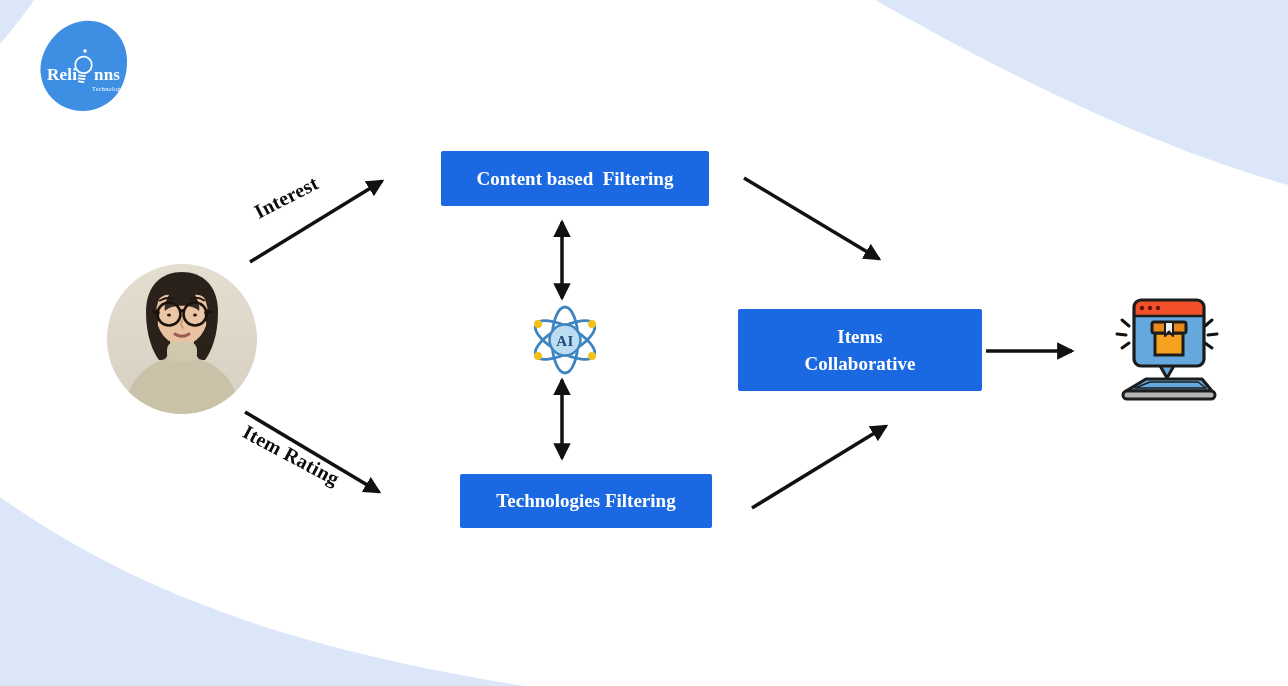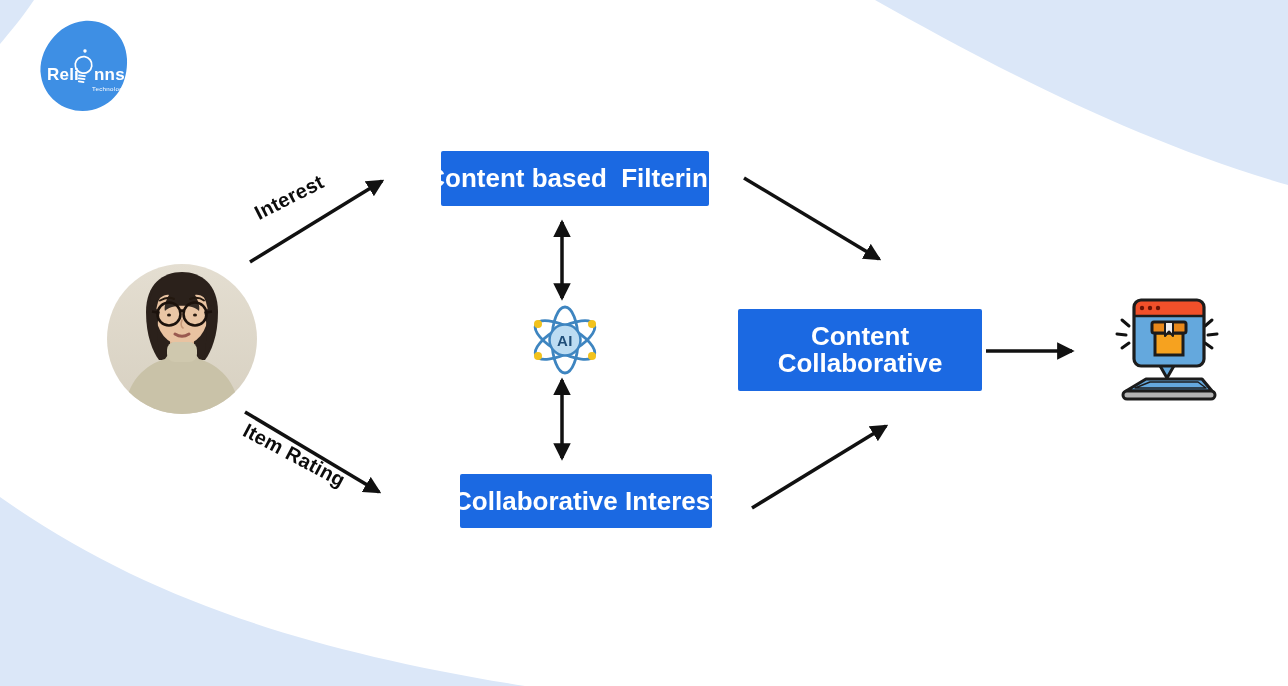--- a/index.html
+++ b/index.html
@@ -1,26 +1,26 @@
 <!DOCTYPE html>
 <html><head>
 <meta charset="utf-8">
 <style>
   html,body{margin:0;padding:0;background:#fff;}
   #canvas{
     position:relative;width:1288px;height:686px;overflow:hidden;background:#ffffff;
-    font-family:Liberation Sans, sans-serif;
+    font-family:Liberation Serif, serif;
   }
   .abs{position:absolute;}
   svg{display:block;}
   
   .node-box{
     position:absolute;background:#1b69e2;color:#ffffff;
     display:flex;align-items:center;justify-content:center;flex-direction:column;
-    font-weight:bold;font-size:26px;border-radius:2px;text-align:center;
+    font-weight:bold;font-size:19px;border-radius:2px;text-align:center;
   }
   .node-label{white-space:pre;}
   .node-line{display:block;line-height:27px;}
   
   .edge-label{
     position:absolute;font-size:20px;font-weight:600;color:#0c0c0c;
     transform-origin:center center;white-space:nowrap;letter-spacing:.3px;
   }
   #interest-label{left:252px;top:186px;transform:rotate(-27deg);}
   #item-rating-label{left:238px;top:444px;transform:rotate(28deg);}
@@ -110,25 +110,25 @@
   </svg>
 
   <div class="edge-label" id="interest-label">Interest</div>
   <div class="edge-label" id="item-rating-label">Item Rating</div>
 
   <div class="node-box" style="left:441px;top:151px;width:268px;height:55px;">
     <span class="node-label">Content based  Filtering</span>
   </div>
 
   <div class="node-box" style="left:460px;top:474px;width:252px;height:54px;">
-    <span class="node-label">Collaborative Interest</span>
+    <span class="node-label">Technologies Filtering</span>
   </div>
 
   <div class="node-box" style="left:738px;top:309px;width:244px;height:82px;">
-    <span class="node-line">Content</span>
+    <span class="node-line">Items</span>
     <span class="node-line">Collaborative</span>
   </div>
 
   <svg class="abs" style="left:525px;top:302px;" width="80" height="76" viewBox="0 0 80 76">
     <g stroke="#3e85c0" stroke-width="2.8" fill="none">
       <ellipse cx="40" cy="38" rx="13" ry="33"></ellipse>
       <ellipse cx="40" cy="38" rx="13" ry="33" transform="rotate(62 40 38)"></ellipse>
       <ellipse cx="40" cy="38" rx="13" ry="33" transform="rotate(-62 40 38)"></ellipse>
     </g>
     <g fill="#f2c21c">

